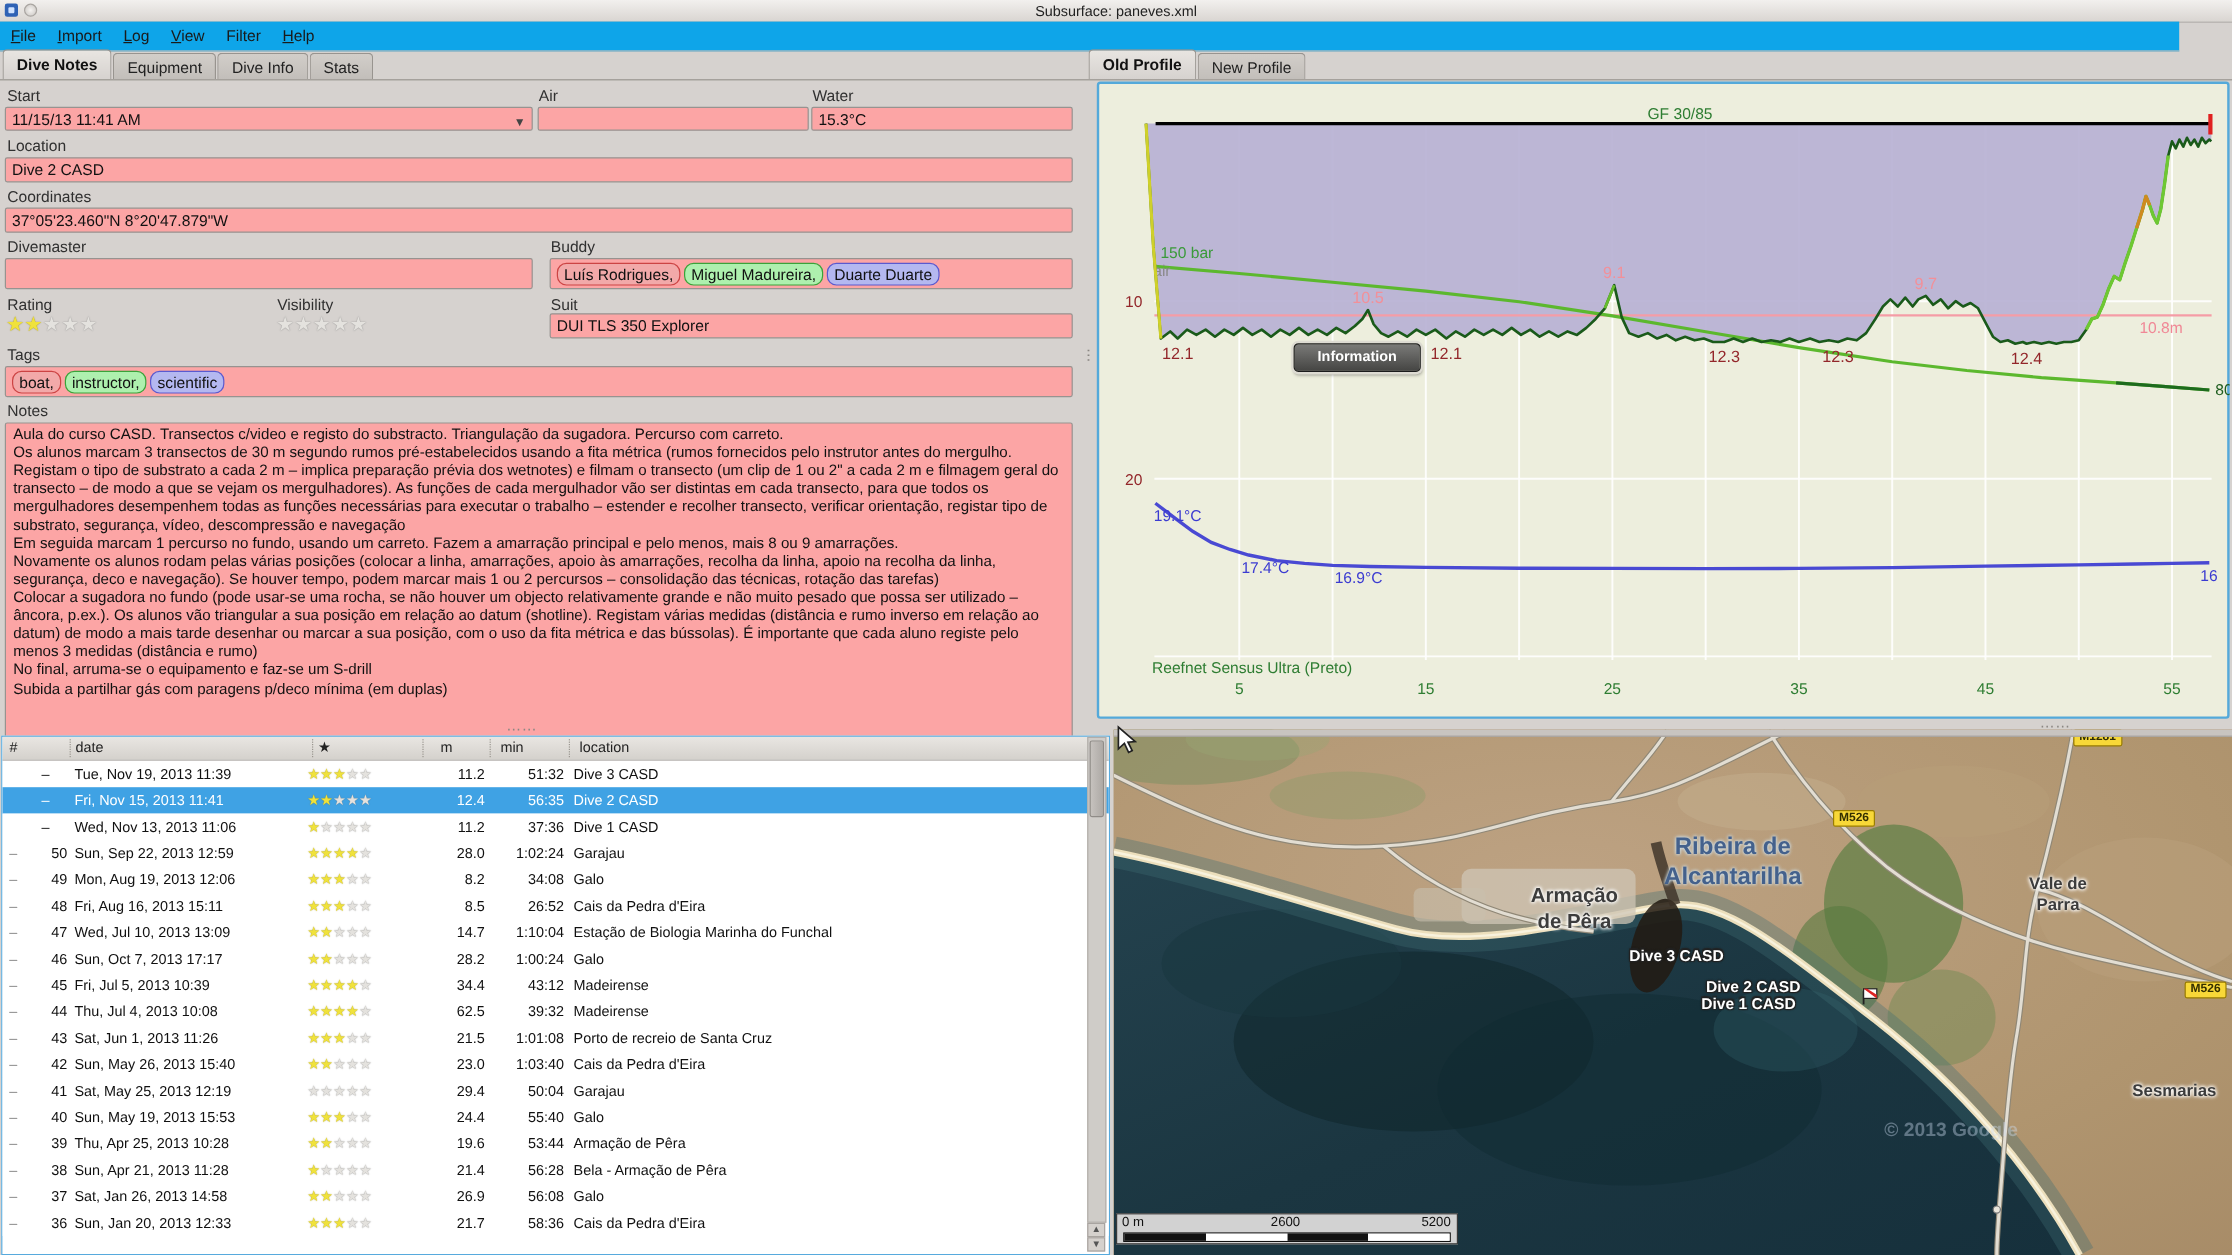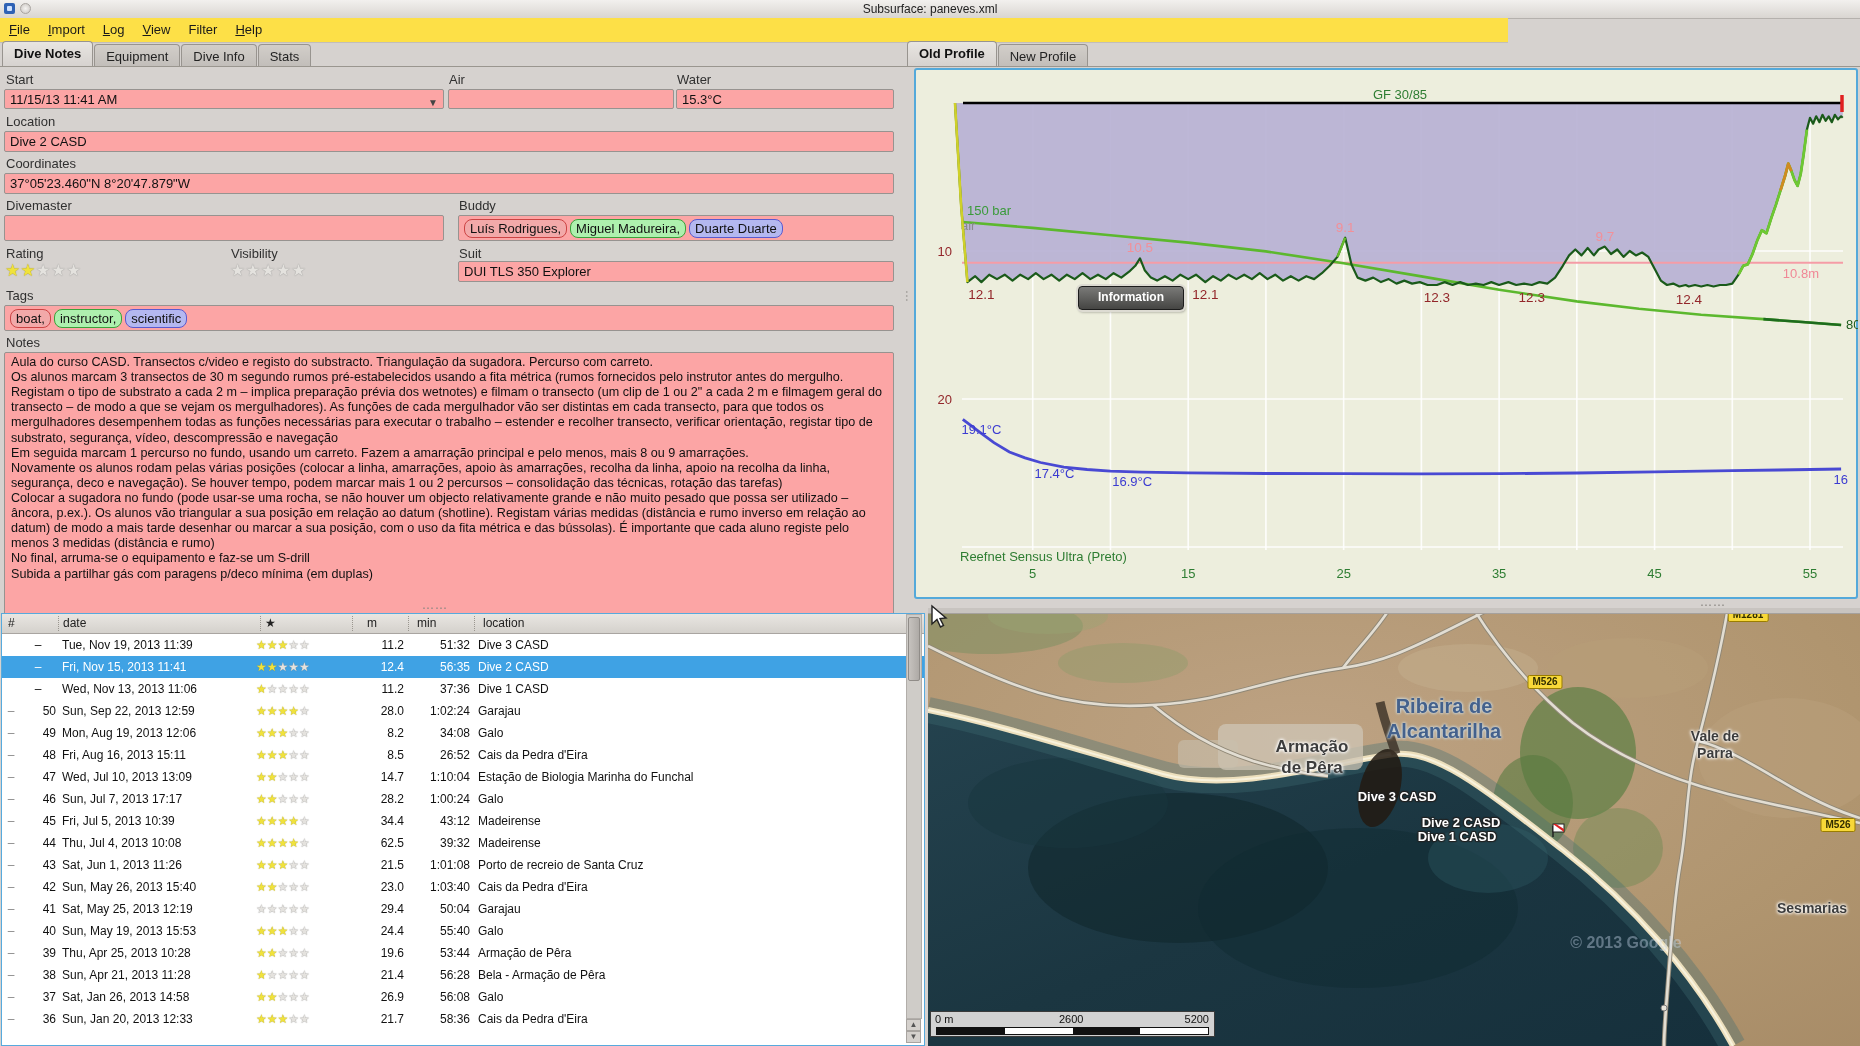--- a/index.html
+++ b/index.html
@@ -7,21 +7,21 @@
   .abs{position:absolute;}
   
   #titlebar{left:0;top:0;width:1860px;height:18px;background:linear-gradient(#f2f0ee,#d9d5d1);
     border-bottom:1px solid #b5b1ad;}
   #titlebar .title{position:absolute;left:0;right:0;top:2px;text-align:center;font-size:12px;color:#222;}
   .app-icon{position:absolute;left:4px;top:3px;width:11px;height:11px;background:#2f62b5;border-radius:2px;}
   .app-icon:after{content:"";position:absolute;left:3px;top:3px;width:5px;height:5px;background:#cfe2ff;border-radius:1px;}
   .round-btn{position:absolute;left:20px;top:3px;width:11px;height:11px;border-radius:50%;
     background:radial-gradient(#f5f3f1,#c9c5c1);border:1px solid #a9a5a1;box-sizing:border-box;}
   
-  #menubar{left:0;top:18px;width:1508px;height:24px;background:#fde047;border-bottom:1px solid #c2beba;}
+  #menubar{left:0;top:18px;width:1816px;height:24px;background:#0ea5e9;border-bottom:1px solid #c2beba;}
   .menu-item{display:inline-block;padding:4px 9px 3px 9px;font-size:13px;color:#1a1a1a;}
   .menu-item .u{text-decoration:underline;}
   
   #tabstrip{left:0;top:42px;width:1860px;height:24px;}
   .tab{display:inline-block;height:17px;padding:4px 11px 0 11px;font-size:13px;color:#222;
     background:linear-gradient(#d2cec9,#c2beba);border:1px solid #98948f;border-bottom:none;
     border-radius:4px 4px 0 0;margin-right:1px;vertical-align:bottom;}
   .tab.active{background:linear-gradient(#e8e5e1,#d6d2cf);height:20px;padding-top:4px;font-weight:bold;color:#111;}
   
   .lbl{position:absolute;font-size:13px;color:#303030;}
@@ -220,21 +220,21 @@
       <span class="c-num">47</span>
       <span class="c-date">Wed, Jul 10, 2013 13:09</span>
       <span class="c-stars"><span class="st sm">★</span><span class="st sm">★</span><span class="st off sm">★</span><span class="st off sm">★</span><span class="st off sm">★</span></span>
       <span class="c-m">14.7</span>
       <span class="c-min">1:10:04</span>
       <span class="c-loc">Estação de Biologia Marinha do Funchal</span>
     </div>
     <div class="dl-row">
       <span class="c-tree">–</span>
       <span class="c-num">46</span>
-      <span class="c-date">Sun, Jul 7, 2013 17:17</span>
+      <span class="c-date">Sun, Oct 7, 2013 17:17</span>
       <span class="c-stars"><span class="st sm">★</span><span class="st sm">★</span><span class="st off sm">★</span><span class="st off sm">★</span><span class="st off sm">★</span></span>
       <span class="c-m">28.2</span>
       <span class="c-min">1:00:24</span>
       <span class="c-loc">Galo</span>
     </div>
     <div class="dl-row">
       <span class="c-tree">–</span>
       <span class="c-num">45</span>
       <span class="c-date">Fri, Jul 5, 2013 10:39</span>
       <span class="c-stars"><span class="st sm">★</span><span class="st sm">★</span><span class="st sm">★</span><span class="st sm">★</span><span class="st off sm">★</span></span>

